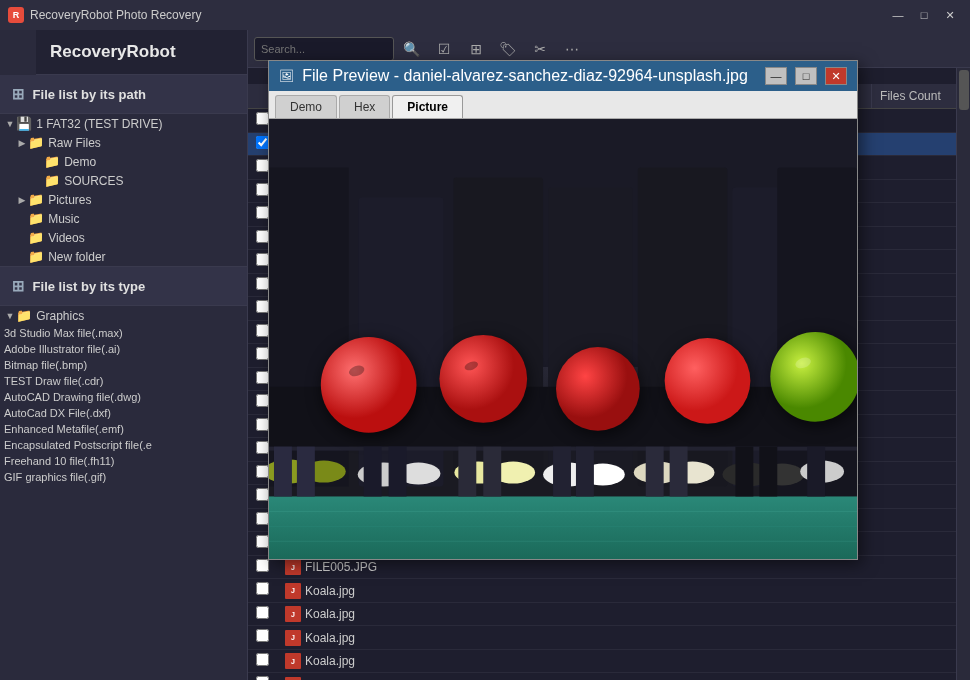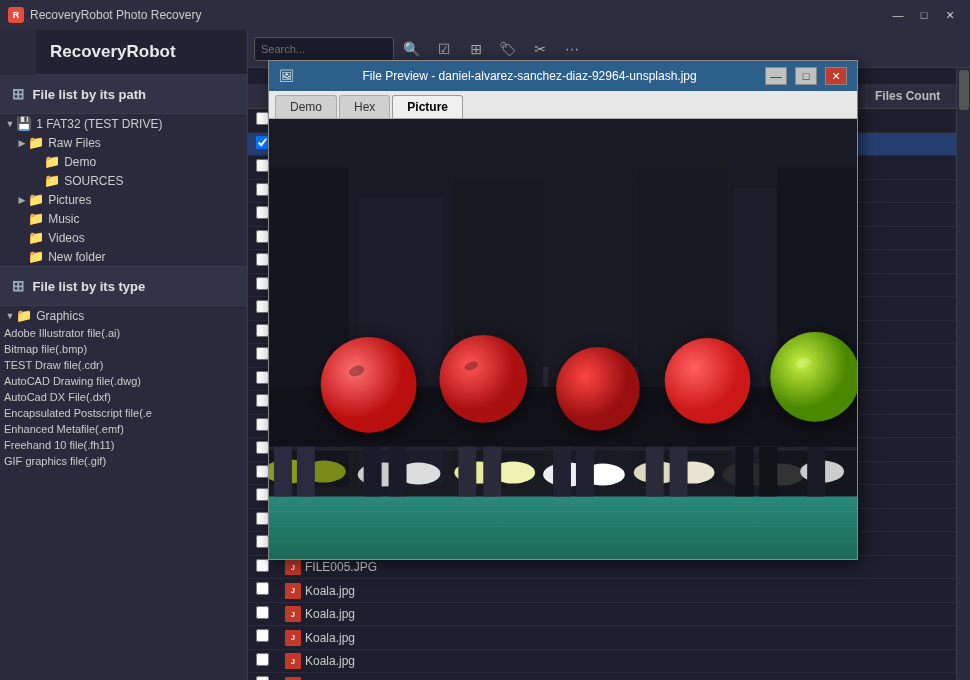--- a/index.html
+++ b/index.html
@@ -144,21 +144,21 @@
       background: #2d2d3f;
       color: #bbb;
       padding: 5px 8px;
       text-align: left;
       border-bottom: 1px solid #444;
       border-right: 1px solid #3a3a4e;
       font-weight: normal;
       position: sticky; top: 0;
       white-space: nowrap;
     }
-    .file-table thead th:last-child { border-right: none; font-weight: bold; }
+    .file-table thead th:last-child { border-right: none; }
     .file-table tbody tr {
       border-bottom: 1px solid #2a2a3a;
     }
     .file-table tbody td {
       padding: 3px 8px;
       color: #ccc;
       white-space: nowrap;
       overflow: hidden;
       text-overflow: ellipsis;
     }
@@ -208,21 +208,21 @@
     .dialog-titlebar {
       background: #2c5f8a;
       color: white;
       padding: 6px 10px;
       display: flex;
       align-items: center;
       font-size: 12px;
       gap: 8px;
       user-select: none;
     }
-    .dialog-title { flex: 1; font-size: 12px; text-align: center; }
+    .dialog-title { flex: 1; font-size: 16px; }
     .dialog-win-btn {
       width: 22px; height: 18px;
       background: #c0c0c0;
       border: 1px solid #888;
       color: #222;
       cursor: pointer;
       font-size: 11px;
       display: flex; align-items: center; justify-content: center;
     }
     .dialog-win-btn.dclose { background: #c0392b; color: white; }
@@ -387,39 +387,42 @@
 
     <div class="file-type-section sidebar-scroll">
 
       <div class="tree-item">
         <span class="arrow">▼</span>
         <span class="folder-icon">📁</span>
         <span>Graphics</span>
       </div>
 
       <div class="type-list-item tree-indent-1">
+        <span>3d Studio Max file(.max)</span>
+      </div>
+      <div class="type-list-item tree-indent-1">
         <span>Adobe Illustrator file(.ai)</span>
       </div>
       <div class="type-list-item tree-indent-1">
         <span>Bitmap file(.bmp)</span>
       </div>
       <div class="type-list-item tree-indent-1">
         <span>TEST Draw file(.cdr)</span>
       </div>
       <div class="type-list-item tree-indent-1">
         <span>AutoCAD Drawing file(.dwg)</span>
       </div>
       <div class="type-list-item tree-indent-1">
         <span>AutoCad DX File(.dxf)</span>
       </div>
       <div class="type-list-item tree-indent-1">
+        <span>Enhanced Metafile(.emf)</span>
+      </div>
+      <div class="type-list-item tree-indent-1">
         <span>Encapsulated Postscript file(.e</span>
-      </div>
-      <div class="type-list-item tree-indent-1">
-        <span>Enhanced Metafile(.emf)</span>
       </div>
       <div class="type-list-item tree-indent-1">
         <span>Freehand 10 file(.fh11)</span>
       </div>
       <div class="type-list-item tree-indent-1">
         <span>GIF graphics file(.gif)</span>
       </div>
     </div>
   </div>
 

